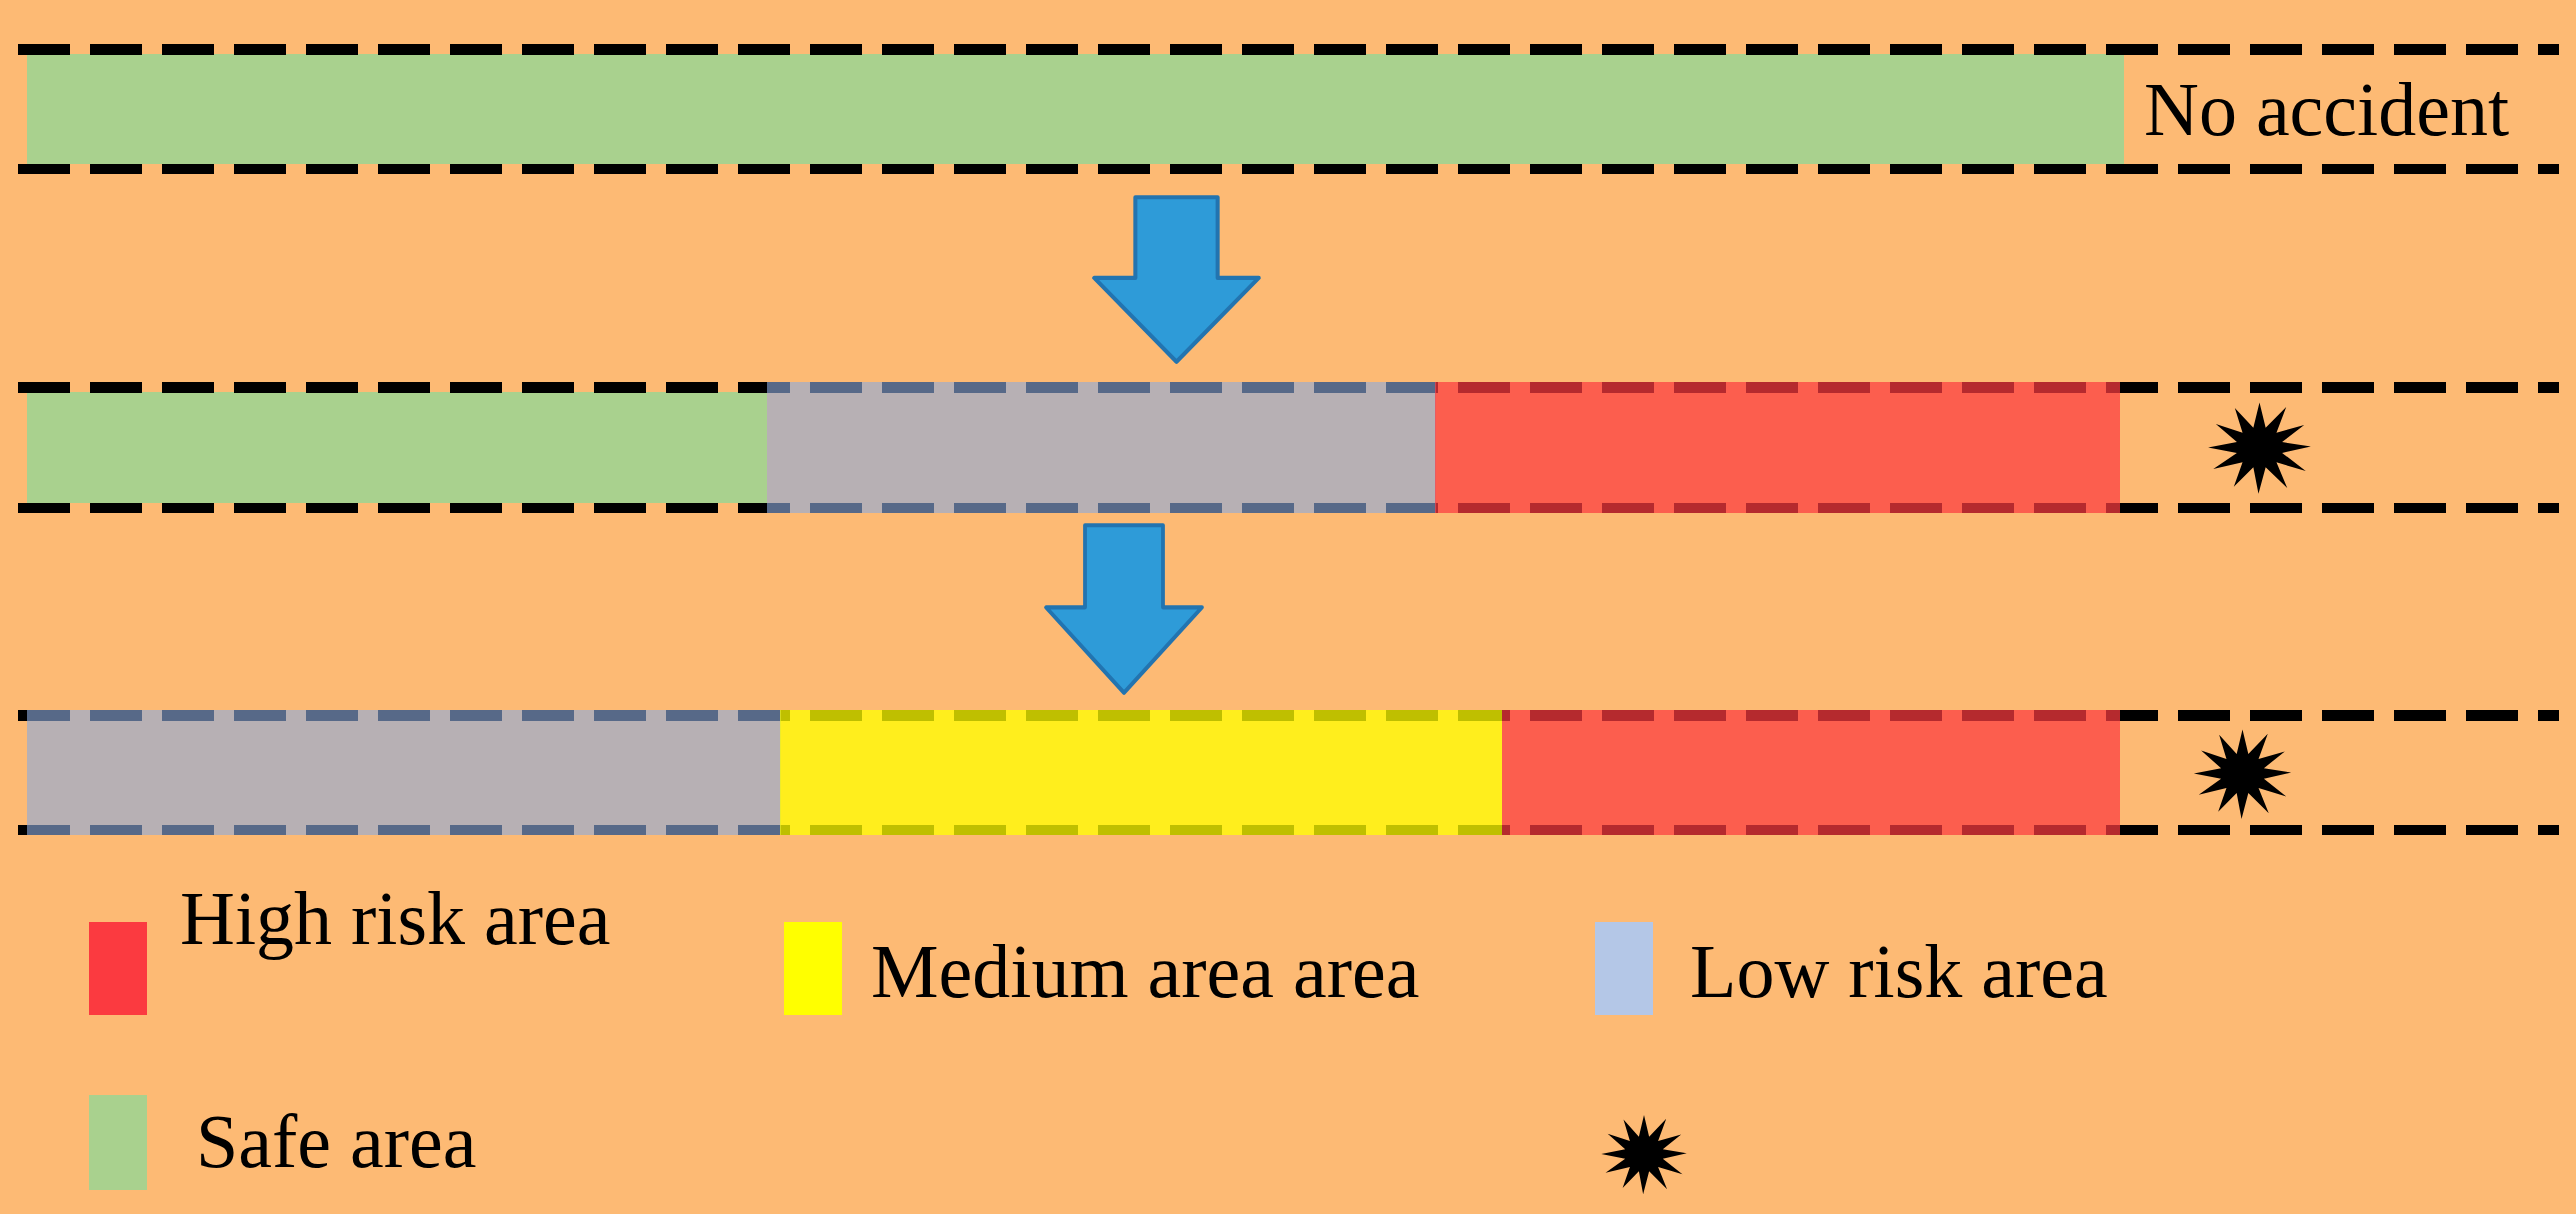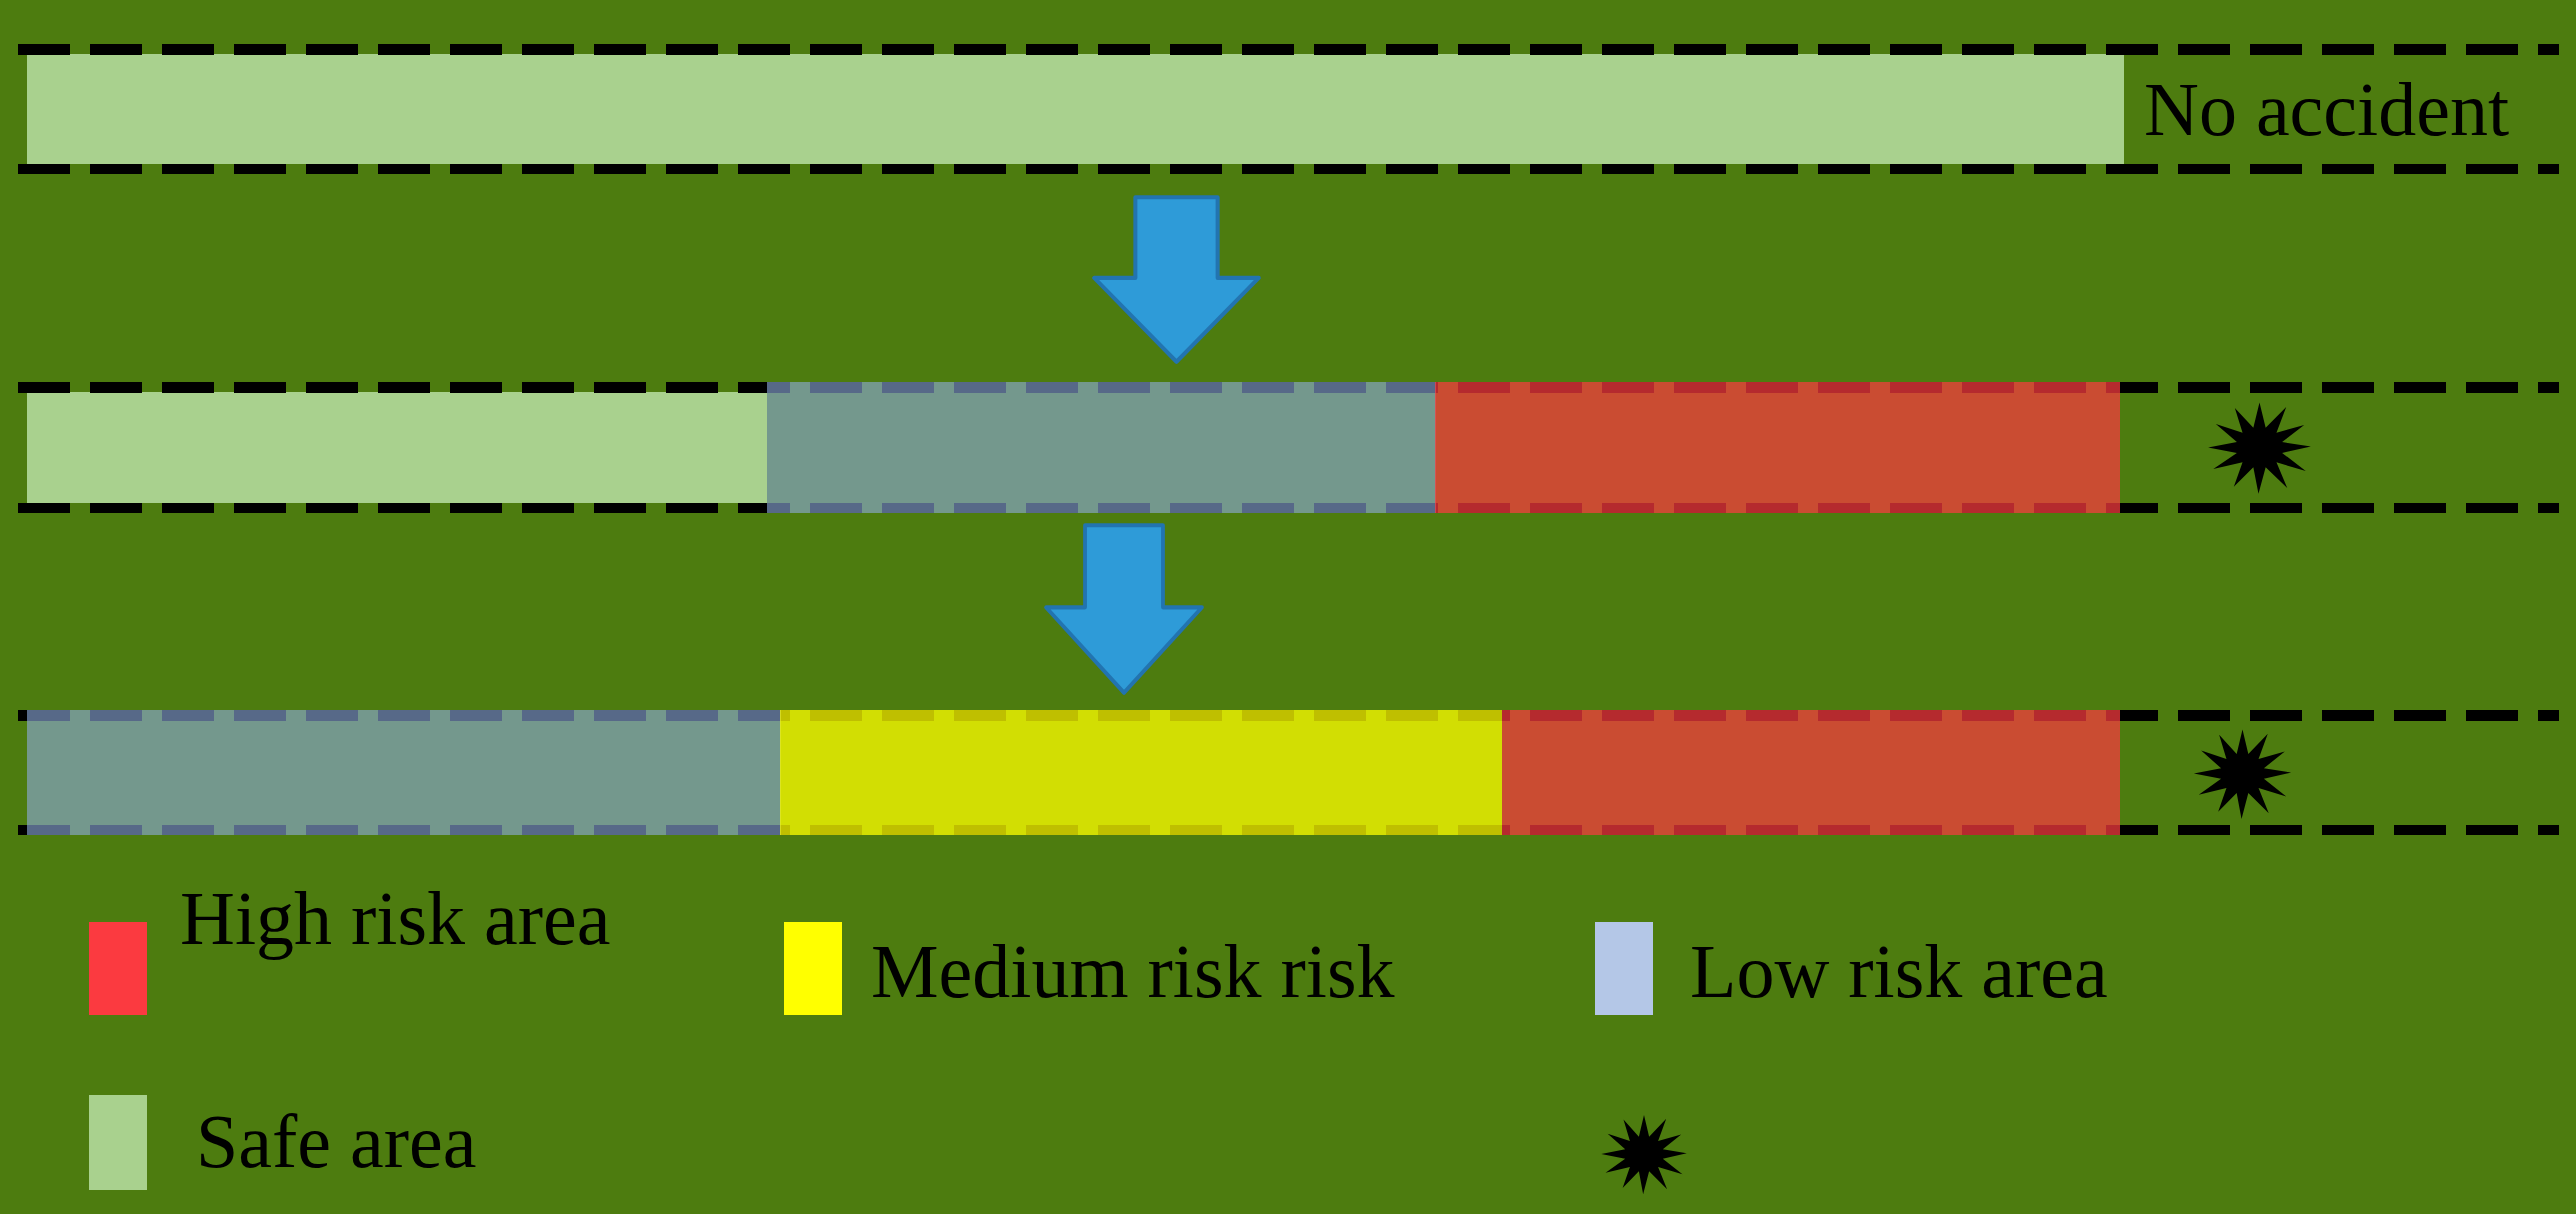--- a/index.html
+++ b/index.html
@@ -1,17 +1,17 @@
 <!DOCTYPE html>
 <html style="font-size:13px"><head>
 <meta charset="utf-8">
 <style>
   html,body{margin:0;padding:0;background:#fff;}
   body{font-family:"Liberation Serif","DejaVu Serif",serif;}
-  .canvas{position:relative;width:2576px;height:1214px;background:#4d7c0f;overflow:hidden;}
+  .canvas{position:relative;width:2576px;height:1214px;background:#fdba74;overflow:hidden;}
 
   
   .dashline{position:absolute;left:0;width:100%;height:10.5px;z-index:2;
     background:repeating-linear-gradient(to right,#000 0px,#000 52px,transparent 52px,transparent 72px);}
   .dashline.top{top:0;}
   .dashline.bottom{bottom:0;}
 
   .road{position:absolute;left:18px;width:2541px;}
   #road1{top:44px;height:130px;}
   #road2{top:382px;height:131px;}
@@ -88,21 +88,21 @@
     <div class="fill over seg-high" style="left:1484px;width:618px;"></div>
   </div>
   <svg class="star-svg" style="left:2189px;top:725px;" width="107" height="97" viewBox="-110 -110 220 220" preserveAspectRatio="none">
     <use href="#starburst"></use>
   </svg>
 
   <div class="swatch" id="sw-high"></div>
   <div class="label" id="lg-high">High risk area</div>
 
   <div class="swatch" id="sw-medium"></div>
-  <div class="label" id="lg-medium">Medium risk risk</div>
+  <div class="label" id="lg-medium">Medium area area</div>
 
   <div class="swatch" id="sw-low"></div>
   <div class="label" id="lg-low">Low risk area</div>
 
   <div class="swatch" id="sw-safe"></div>
   <div class="label" id="lg-safe">Safe area</div>
 
   <svg class="star-svg" style="left:1597px;top:1111px;" width="94" height="86" viewBox="-110 -110 220 220" preserveAspectRatio="none">
     <use href="#starburst"></use>
   </svg>

